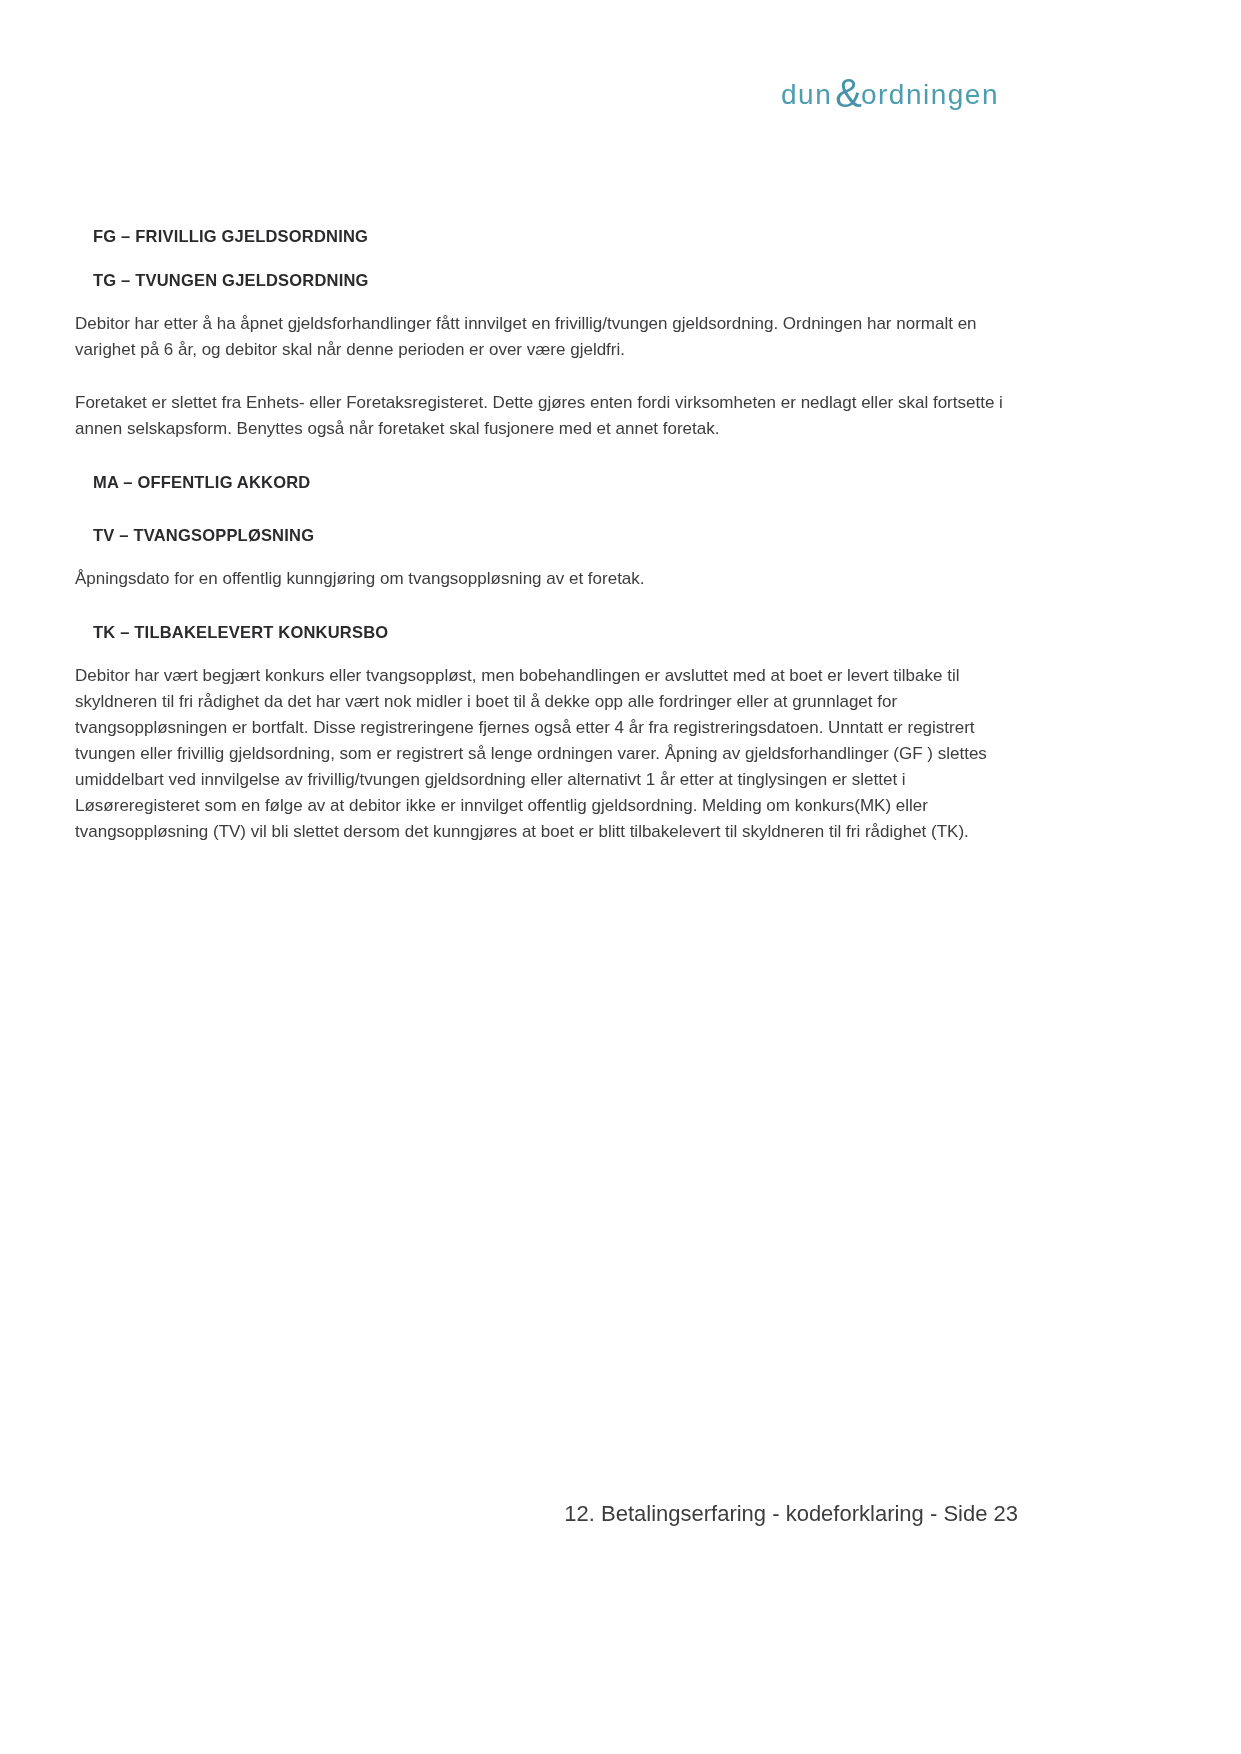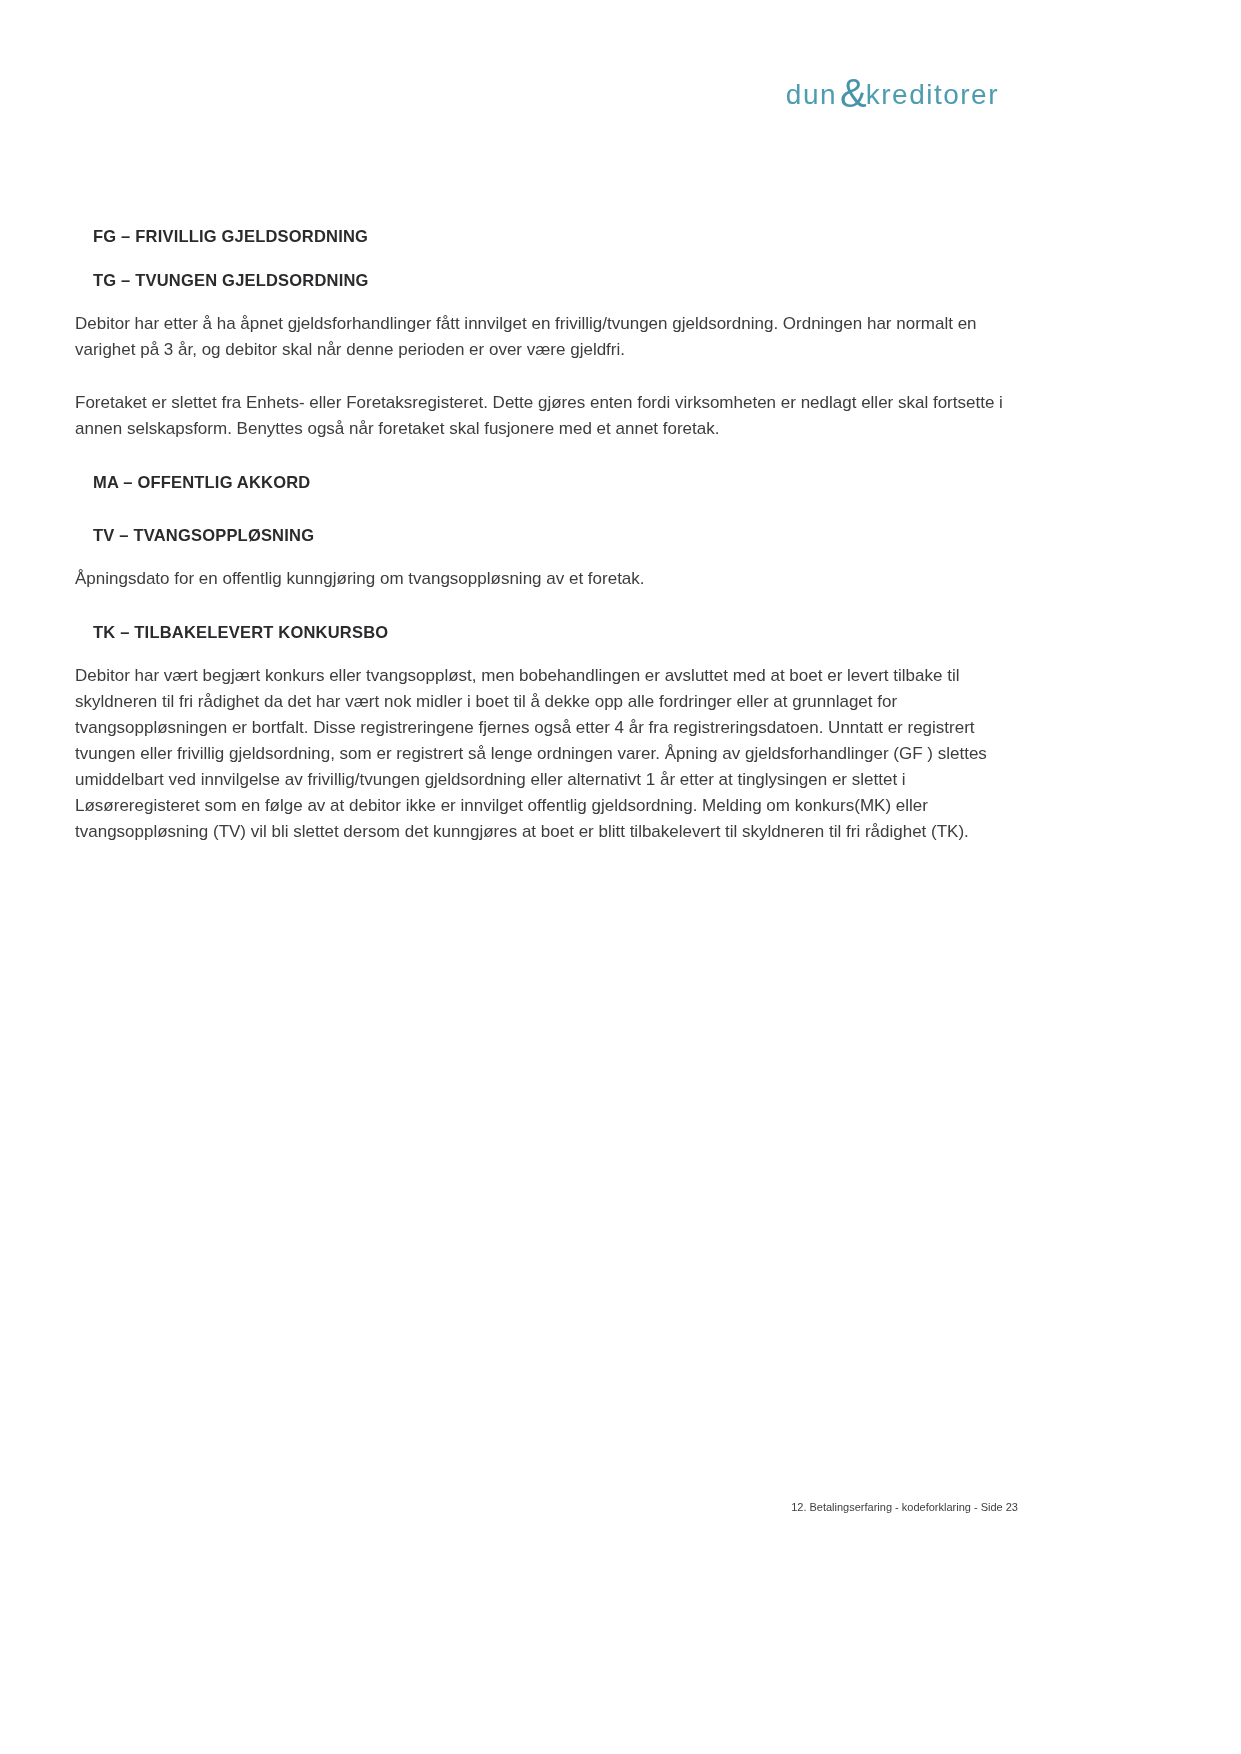--- a/index.html
+++ b/index.html
@@ -59,41 +59,41 @@
   .sec p {
     margin: 0;
     font-size: 17px;
     line-height: 26px;
     color: #3d3d3f;
   }
   .footer {
     position: absolute;
     top: 1501px;
     right: 133px;
-    font-size: 11px;
+    font-size: 22px;
     color: #3d3d3f;
   }
 </style>
 </head>
 <body>
 
 <div class="page">
 
   <div class="logo">
     <span class="logo-word">dun</span>
     <span class="logo-amp">&amp;</span>
-    <span class="logo-word">kreditorer</span>
+    <span class="logo-word">ordningen</span>
   </div>
 
   <div class="content">
 
     <section class="sec">
       <h3>FG – FRIVILLIG GJELDSORDNING</h3>
       <h3>TG – TVUNGEN GJELDSORDNING</h3>
-      <p>Debitor har etter å ha åpnet gjeldsforhandlinger fått innvilget en frivillig/tvungen gjeldsordning. Ordningen har normalt en varighet på 3 år, og debitor skal når denne perioden er over være gjeldfri.</p>
+      <p>Debitor har etter å ha åpnet gjeldsforhandlinger fått innvilget en frivillig/tvungen gjeldsordning. Ordningen har normalt en varighet på 6 år, og debitor skal når denne perioden er over være gjeldfri.</p>
     </section>
 
     <section class="sec">
       <p>Foretaket er slettet fra Enhets- eller Foretaksregisteret. Dette gjøres enten fordi virksomheten er nedlagt eller skal fortsette i annen selskapsform. Benyttes også når foretaket skal fusjonere med et annet foretak.</p>
     </section>
 
     <section class="sec">
       <h3>MA – OFFENTLIG AKKORD</h3>
     </section>
 

